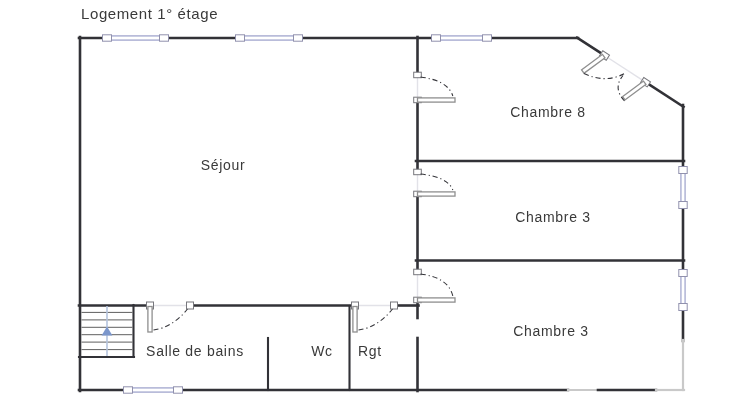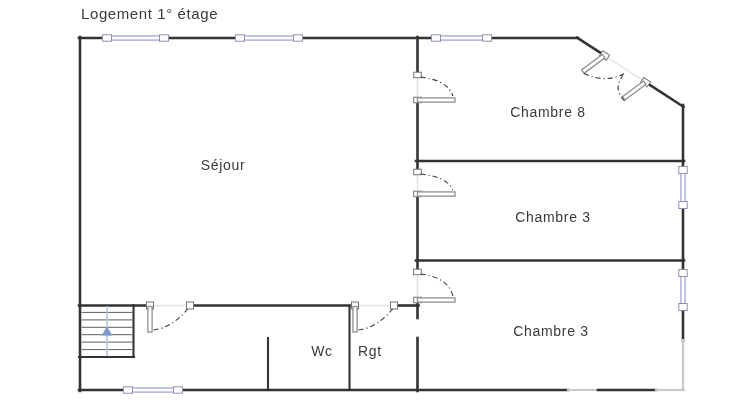--- a/index.html
+++ b/index.html
@@ -185,16 +185,17 @@
       <line class="tread" x1="81.5" y1="349.6" x2="132.5" y2="349.6"></line>
       <line class="cline" x1="107" y1="306" x2="107" y2="356"></line>
       <polygon class="arrow" points="107,326.5 101.6,335.5 112.4,335.5"></polygon>
     </g>
   </svg>
 
   <div class="room-label" style="left:223px;top:165px">Séjour</div>
   <div class="room-label" style="left:548px;top:112px">Chambre 8</div>
   <div class="room-label" style="left:553px;top:217px">Chambre 3</div>
   <div class="room-label" style="left:551px;top:331px">Chambre 3</div>
+  <div class="room-label" style="left:195px;top:351px">Salle de bains</div>
   <div class="room-label" style="left:322px;top:351px">Wc</div>
   <div class="room-label" style="left:370px;top:351px">Rgt</div>
 
 </div>
 
 </body></html>

